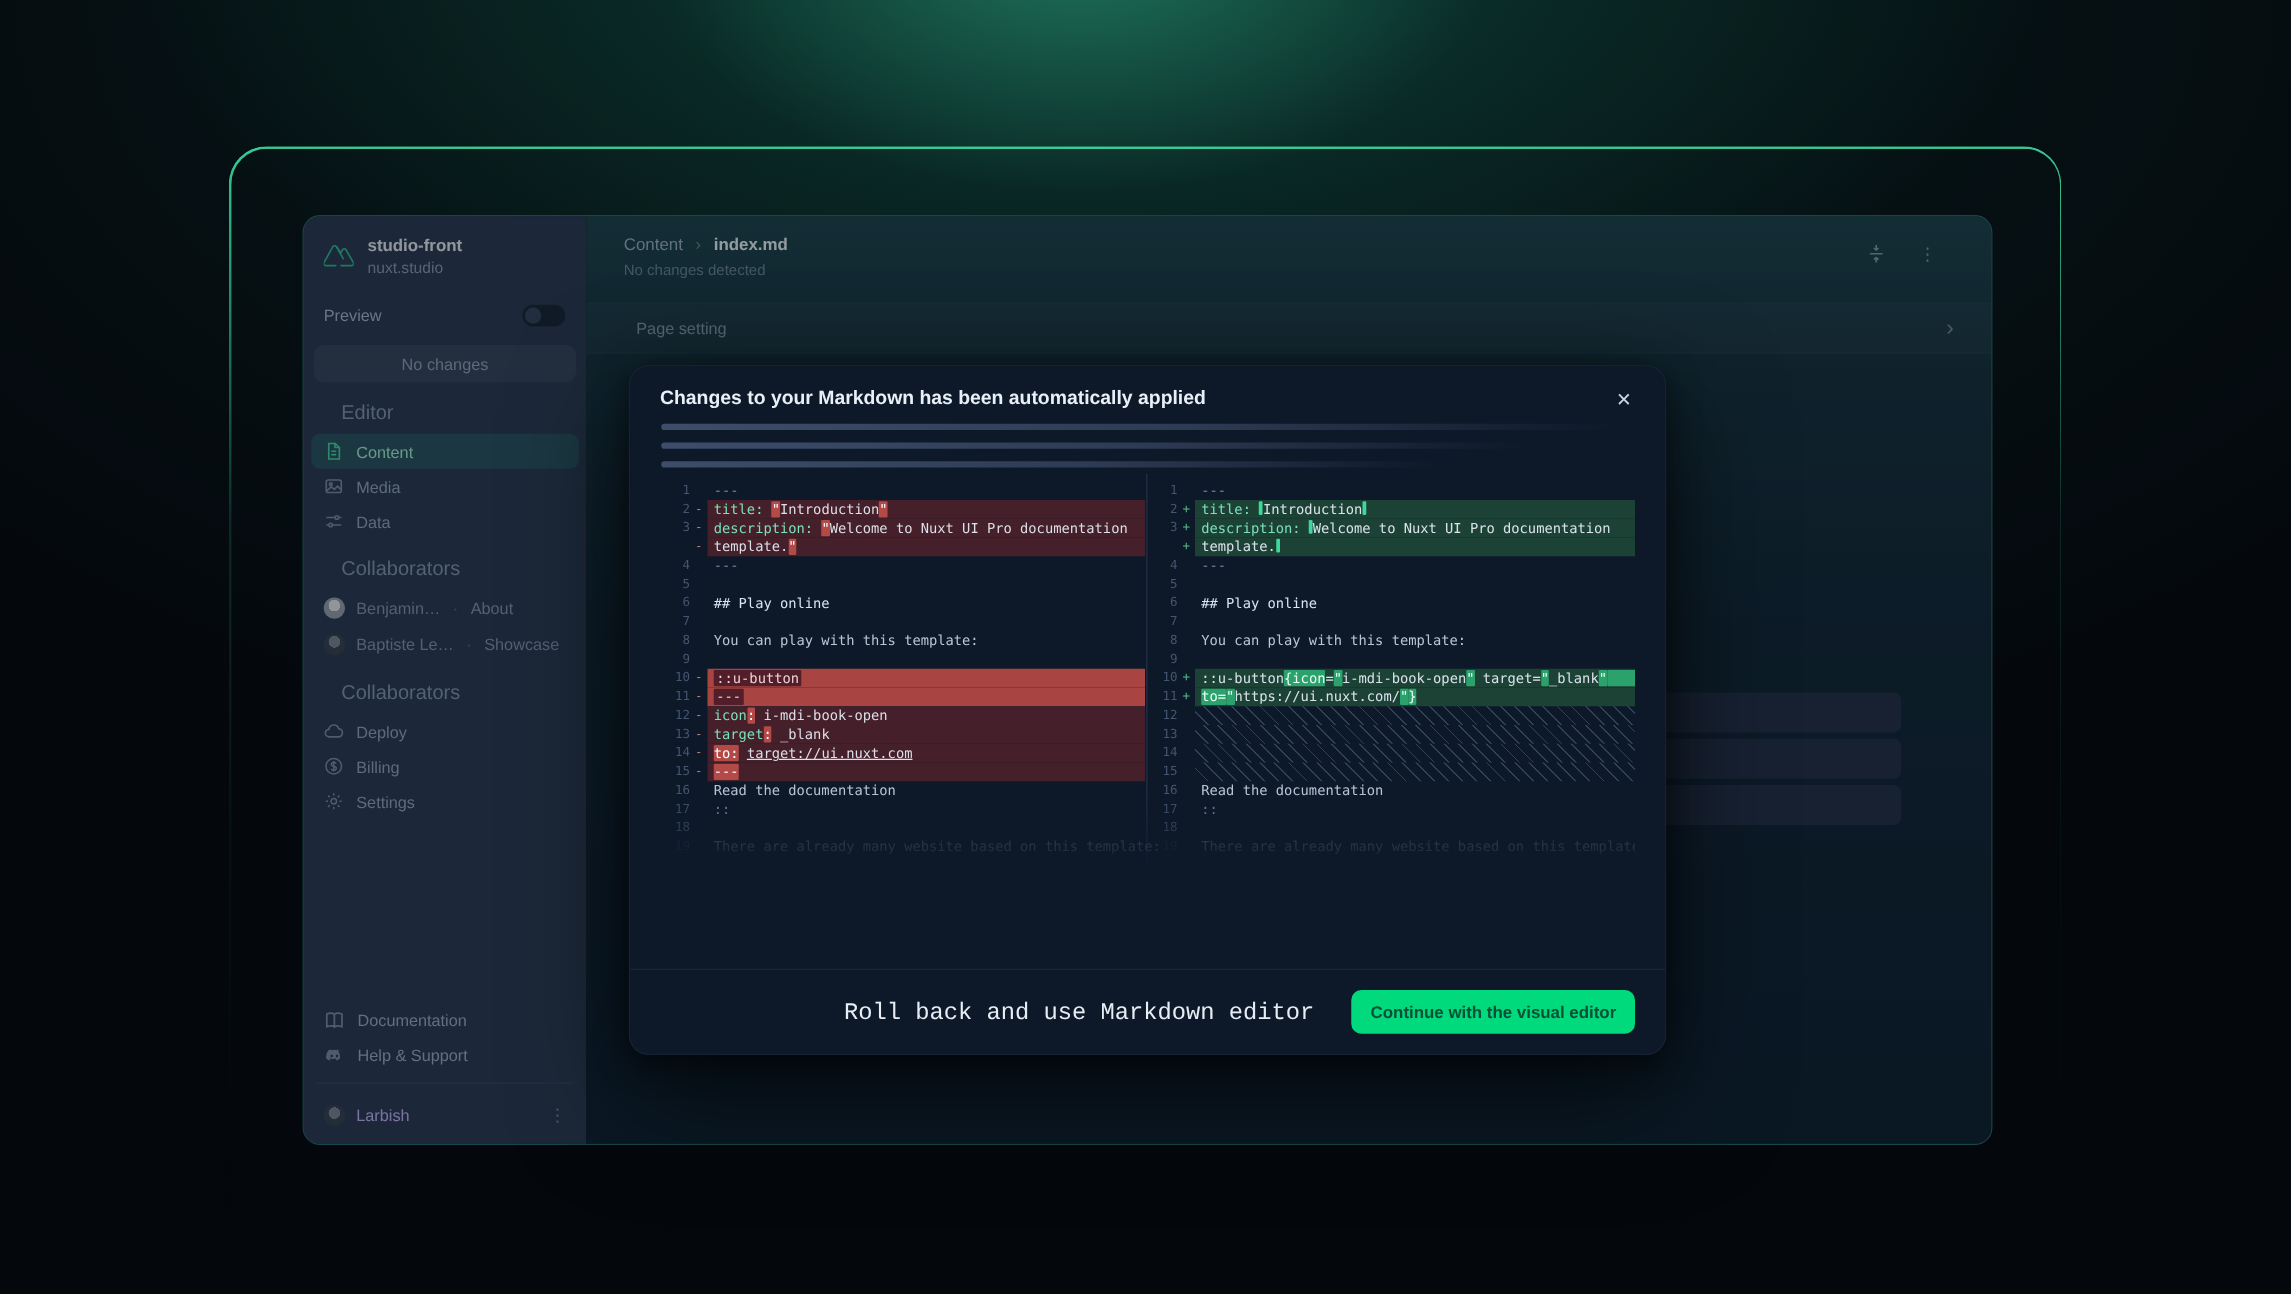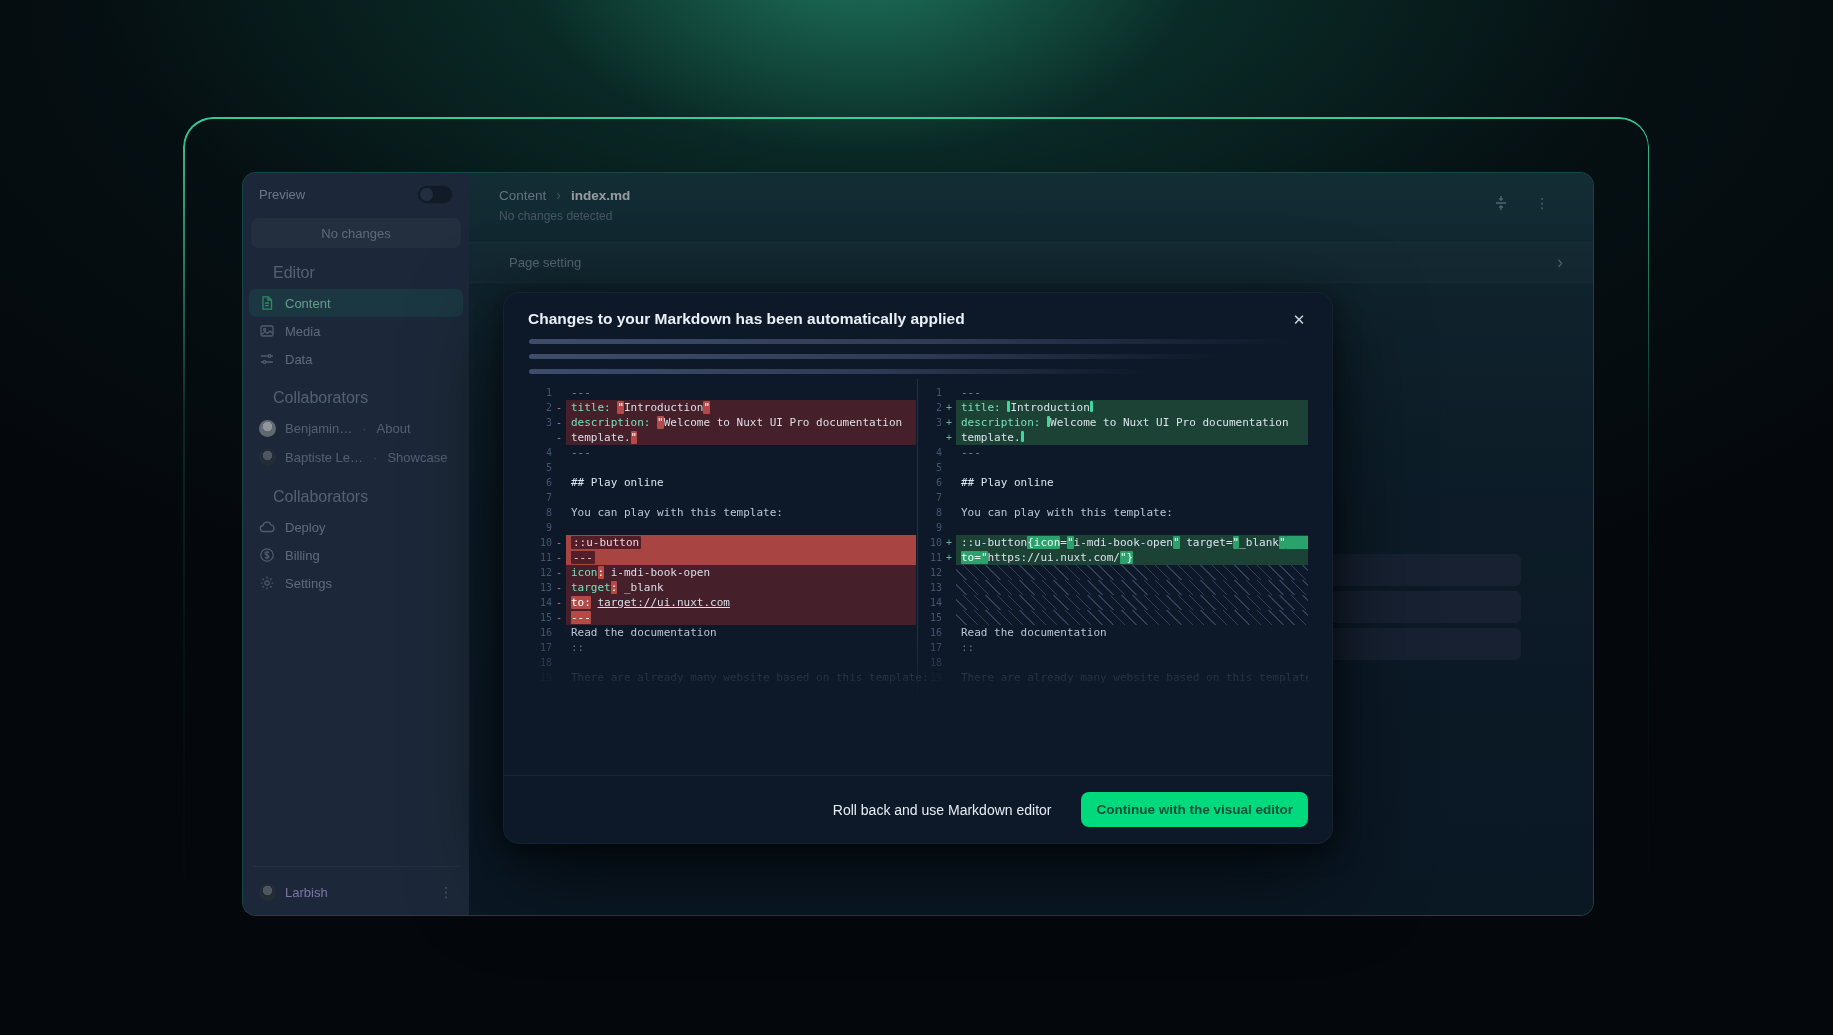--- a/index.html
+++ b/index.html
@@ -104,33 +104,43 @@
   .drow.delb .sg.c { background:#521e2a; color:#ecd2d6; padding:0 2px; border-radius:1px; }
   .drow.add  .code { background:#1c4236; color:#d9e2e9; }
   .drow.add  .sign { color:#59ba8e; }
   .drow.add  .sg.h { background:#2ba26c; color:#eafff5; border-radius:1px; }
   .sg.v { display:inline-block; width:3px; height:11px; background:#3fd79c; vertical-align:-1px; border-radius:1px; }
   .drow.hatch .code { background-image:repeating-linear-gradient(45deg, transparent 0 7px, rgba(128,162,206,.30) 7px 8px); }
   .drow.fade { opacity:.42; }
 
   .modal-footer { position:absolute; left:0; right:0; bottom:0; height:68px; border-top:1px solid rgba(255,255,255,.06);
     display:flex; align-items:center; justify-content:flex-end; gap:30px; padding:0 24px; }
-  .btn-rollback { background:none; border:none; font-family:Liberation Sans, sans-serif; font-size:14px; color:#e6edf4; cursor:default; }
+  .btn-rollback { background:none; border:none; font-family:Liberation Mono, monospace; font-size:19px; color:#e6edf4; cursor:default; }
   .btn-continue { border:none; font-family:inherit; font-size:13.5px; font-weight:bold; color:#0a4f38;
     background:#00d97c; border-radius:8px; padding:10px 15px; cursor:default; }
 </style>
 </head>
 <body>
 
 <div class="bg-glow"></div>
 <div class="frame"></div>
 
 <div class="app">
 
   <div class="sidebar">
+    <div class="proj">
+      <svg class="proj-logo" viewBox="0 0 24 16" fill="none">
+        <path d="M13.4 15.5h8.9c.28 0 .56-.07.8-.21s.45-.34.59-.59a1.6 1.6 0 0 0 0-1.6L17.8 2.8a1.6 1.6 0 0 0-.59-.59 1.63 1.63 0 0 0-1.61 0 1.6 1.6 0 0 0-.59.59l-1.53 2.64-3-5.17" stroke="#2fbf8f" stroke-width="1.3"></path>
+        <path d="M10.1 15.5H1.6c-.28 0-.56-.07-.8-.21a1.6 1.6 0 0 1-.59-.59 1.6 1.6 0 0 1 0-1.6L7.26.35a1.6 1.6 0 0 1 .59-.59 1.63 1.63 0 0 1 1.61 0c.24.14.45.34.59.59l5.86 10.1" stroke="#2fbf8f" stroke-width="1.3"></path>
+      </svg>
+      <div>
+        <div class="proj-name">studio-front</div>
+        <div class="proj-org">nuxt.studio</div>
+      </div>
+    </div>
 
     <div class="preview-row">
       <span class="preview-label">Preview</span>
       <span class="toggle"></span>
     </div>
 
     <div class="nochanges">No changes</div>
 
     <div id="sections">
         <div class="sec-label">Editor</div>
@@ -199,20 +209,38 @@
             <svg width="16" height="16" viewBox="0 0 16 16" fill="none" stroke="currentColor" stroke-width="1.2">
               <circle cx="8" cy="8" r="2.2"></circle>
               <path d="M8 1.6v1.8M8 12.6v1.8M1.6 8h1.8M12.6 8h1.8M3.5 3.5l1.3 1.3M11.2 11.2l1.3 1.3M12.5 3.5l-1.3 1.3M4.8 11.2l-1.3 1.3"></path>
             </svg>
           </span>
           <span>Settings</span>
         </div>
       </div>
 
     <div class="side-footer">
+      <div id="footer-items">
+          <div class="nav-item">
+            <span style="display: flex;">
+              <svg width="17" height="17" viewBox="0 0 16 16" fill="none" stroke="currentColor" stroke-width="1.3">
+                <path d="M8 3.2C6.7 2.2 4.3 2.2 2.3 3v9.6c2-0.8 4.4-0.8 5.7 0.2 1.3-1 3.7-1 5.7-0.2V3c-2-0.8-4.4-0.8-5.7 0.2zM8 3.2v10"></path>
+              </svg>
+            </span>
+            <span>Documentation</span>
+          </div>
+          <div class="nav-item">
+            <span style="display: flex;">
+              <svg width="17" height="17" viewBox="0 0 16 16" fill="currentColor">
+                <path d="M12.6 4.1a10 10 0 0 0-2.2-.7l-.2.5a8 8 0 0 0-4.4 0l-.3-.5c-.7.1-1.5.4-2.1.7C2 6.2 1.6 8.2 1.8 10.2c.9.7 1.8 1.1 2.7 1.4l.5-.9-.8-.5.2-.2c1.7.8 3.6.8 5.3 0l.2.2-.9.5.6.9c.9-.3 1.8-.7 2.6-1.4.3-2.3-.3-4.3-1.6-6.1zM6 9.2c-.5 0-.9-.5-.9-1s.4-1 .9-1 .9.5.9 1-.4 1-.9 1zm4 0c-.5 0-.9-.5-.9-1s.4-1 .9-1 .9.5.9 1-.4 1-.9 1z"></path>
+              </svg>
+            </span>
+            <span>Help &amp; Support</span>
+          </div>
+        </div>
       <div class="side-divider"></div>
       <div class="user-row">
         <span class="avatar dark"></span>
         <span class="user-name">Larbish</span>
         <span class="kebab">⋮</span>
       </div>
     </div>
   </div>
 
   <div class="main">

